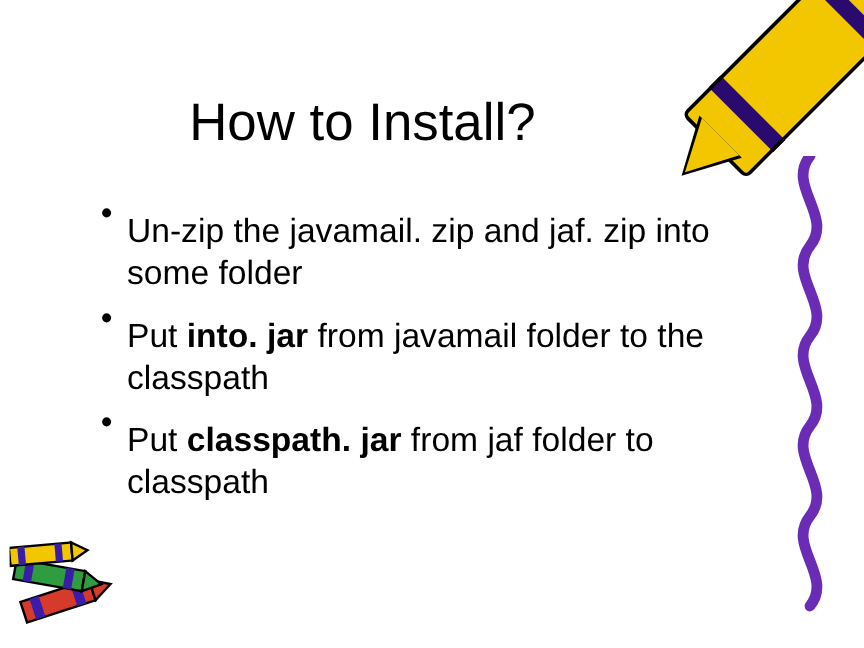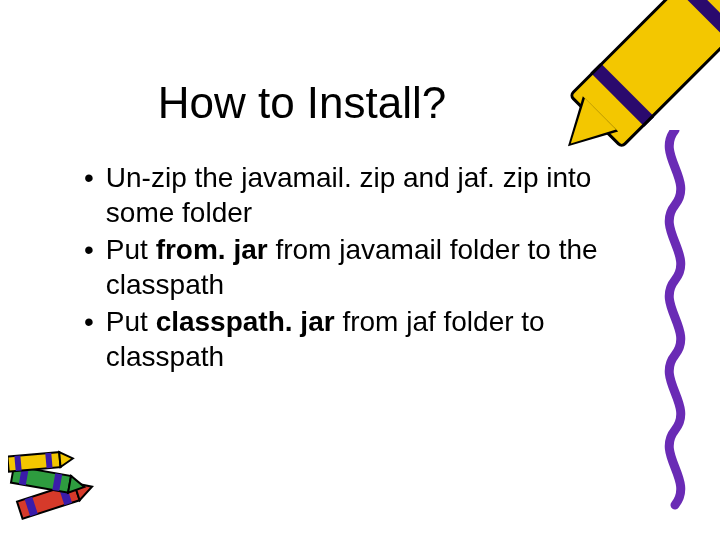--- a/index.html
+++ b/index.html
@@ -41,20 +41,21 @@
     align-items: flex-start;
     margin-bottom: 2px;
   }
   .bullet .dot {
     flex: 0 0 auto;
     margin-right: 12px;
     margin-left: 4px;
   }
   .bullet .txt {
     flex: 1 1 auto;
+    margin-top: 15px;
   }
   .bold { font-weight: bold; }
 
   
   .crayon-yellow {
     position: absolute;
     top: -60px;
     right: -60px;
     width: 260px;
     height: 260px;
@@ -167,21 +168,21 @@
   <div class="body">
     <div class="bullet">
       <span class="dot">•</span>
       <span class="txt">
         <span>Un-zip the javamail. zip and jaf. zip into some folder</span><span class="bold"></span><span></span>
       </span>
     </div>
     <div class="bullet">
       <span class="dot">•</span>
       <span class="txt">
-        <span>Put </span><span class="bold">from. jar</span><span> from javamail folder to the classpath</span>
+        <span>Put </span><span class="bold">into. jar</span><span> from javamail folder to the classpath</span>
       </span>
     </div>
     <div class="bullet">
       <span class="dot">•</span>
       <span class="txt">
         <span>Put </span><span class="bold">classpath. jar</span><span> from jaf folder to classpath</span>
       </span>
     </div>
   </div>
 

